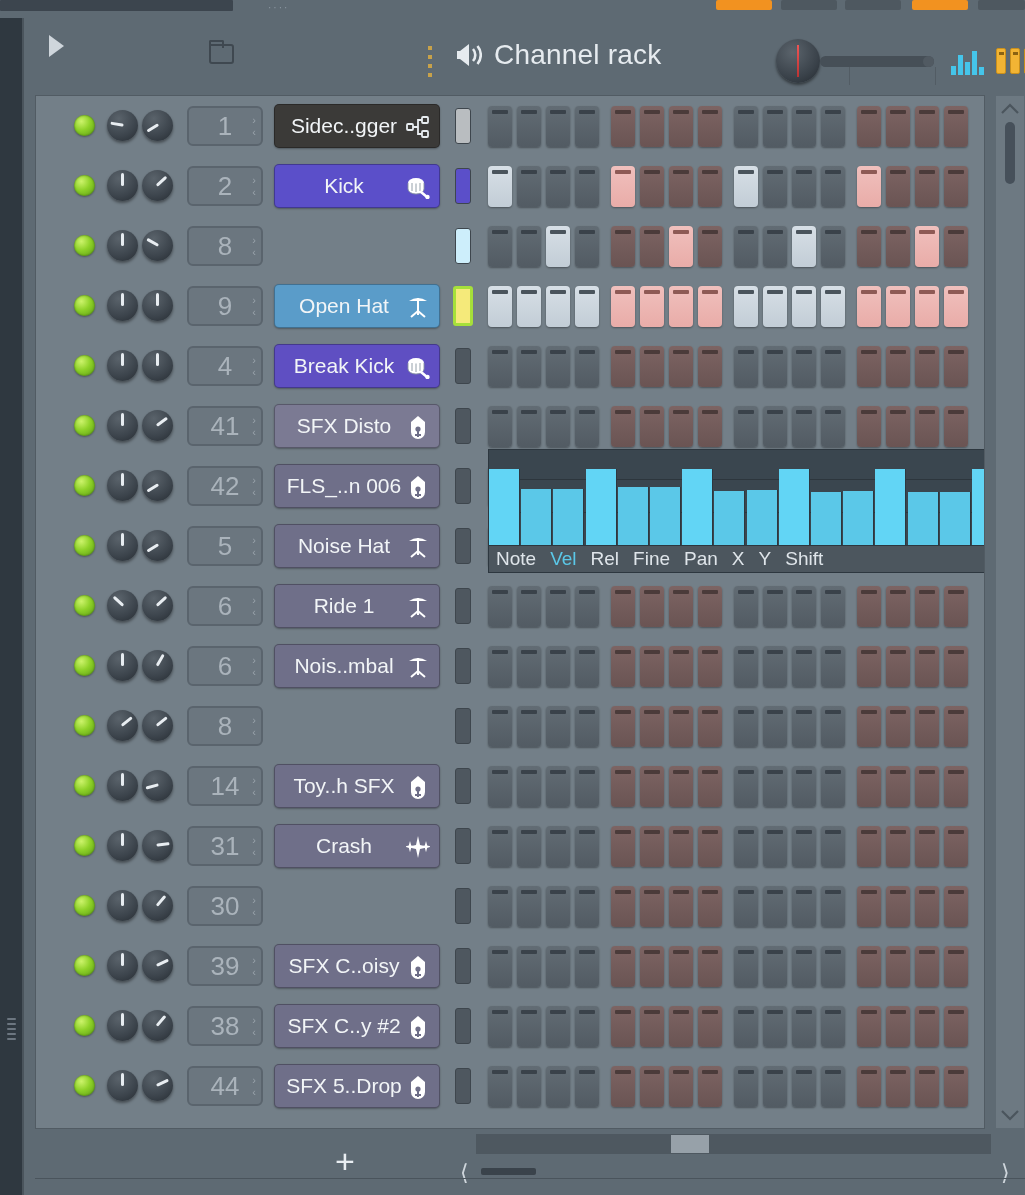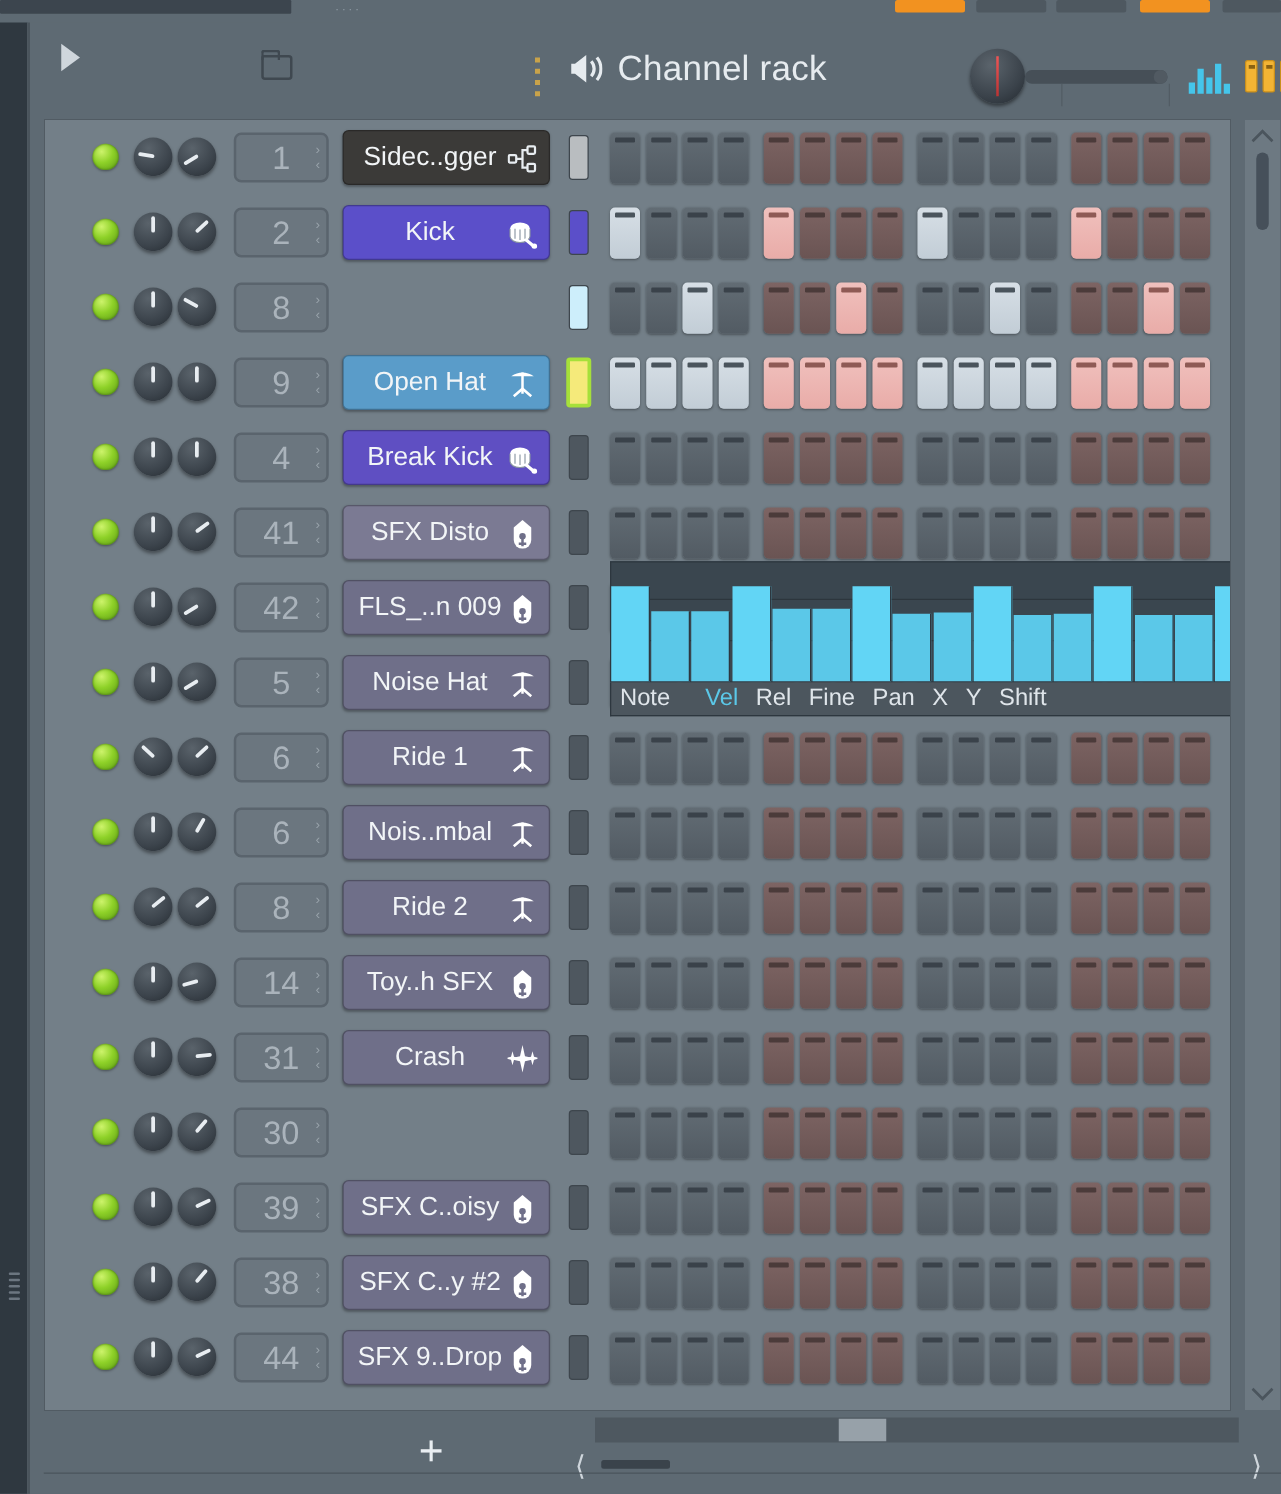--- a/index.html
+++ b/index.html
@@ -118,21 +118,21 @@
   #graph-editor { position:absolute; left:452px; top:353px; width:515px; height:124px; }
   #graph-plot { position:absolute; left:0; top:0; width:515px; height:97px; background:#3a464f;
     border:1px solid #2d373f; }
   .gbar { position:absolute; bottom:0; width:31px; background:#5bc8e8; border-right:1px solid #2d373f; }
   .gbar.hi { background:#62d5f5; }
   .ghline { position:absolute; left:0; right:0; height:1px; background:rgba(0,0,0,.22); }
   #graph-tabs { position:absolute; left:0; top:97px; width:515px; height:27px;
     background:#4c565e; border:1px solid #2d373f; border-top:none;
     display:flex; align-items:center; }
   #graph-tabs span { color:#dfe5ea; font-size:19px; padding:0 7px; }
-  #graph-tabs span.active { color:#5bc8e8;margin-left:14px; }
+  #graph-tabs span.active { color:#5bc8e8; }
 
   
   #vscroll { position:absolute; right:1px; top:78px; width:28px; height:1032px; background:#6d7982; }
   #vs-up, #vs-dn { position:absolute; left:5px; width:18px; height:14px; }
   #vs-up { top:6px; } #vs-dn { bottom:6px; }
   #vs-thumb { position:absolute; left:9px; top:26px; width:10px; height:62px;
     background:#46505a; border-radius:5px; }
   #hscroll { position:absolute; left:452px; top:1116px; width:515px; height:20px; background:#4e5860;}
   #hs-thumb { position:absolute; left:195px; top:1px; width:38px; height:18px; background:#97a1a9;}
 
@@ -652,21 +652,21 @@
             <div class="nd" style="transform: rotate(0deg);"></div>
           </div>
           <div class="knob knob-b">
             <div class="nd" style="transform: rotate(-121.5deg);"></div>
           </div>
           <div class="ch-num">
             <span>42</span>
             <span class="arrows">›<br>‹</span>
           </div>
           <div class="ch-name" style="background: rgb(111, 111, 137);">
-            <span>FLS_..n 009</span>
+            <span>FLS_..n 006</span>
             <svg viewBox="0 0 24 24" class="ic">
               <path d="M12 1 L19 7 v10 a7 7 0 0 1 -14 0 V7 Z" fill="#fff"></path>
               <circle cx="12" cy="14" r="2.6" fill="#6f6f89"></circle>
               <path d="M12 16 v6" stroke="#6f6f89" stroke-width="2"></path>
               <path d="M9 20 h6" stroke="#6f6f89" stroke-width="2"></path>
             </svg>
           </div>
           <div class="ch-strip" style="background: rgb(78, 87, 95);"></div>
           <div class="steps">
             <div class="step" style="left: 0px; background: linear-gradient(rgb(98, 108, 116), rgb(82, 91, 99));">
@@ -939,28 +939,20 @@
           <div class="led"></div>
           <div class="knob knob-a">
             <div class="nd" style="transform: rotate(51.3deg);"></div>
           </div>
           <div class="knob knob-b">
             <div class="nd" style="transform: rotate(51.3deg);"></div>
           </div>
           <div class="ch-num">
             <span>8</span>
             <span class="arrows">›<br>‹</span>
-          </div>
-          <div class="ch-name" style="background: rgb(111, 111, 137);">
-            <span>Ride 2</span>
-            <svg viewBox="0 0 24 24" class="ic">
-              <path d="M3 6 Q12 0 21 6 Z" fill="#fff"></path>
-              <path d="M12 3 v17" stroke="#fff" stroke-width="2"></path>
-              <path d="M5 22 L12 16 L19 22" stroke="#fff" stroke-width="2" fill="none"></path>
-            </svg>
           </div>
           <div class="ch-strip" style="background: rgb(78, 87, 95);"></div>
           <div class="steps">
             <div class="step" style="left: 0px; background: linear-gradient(rgb(98, 108, 116), rgb(82, 91, 99));">
               <div class="ln" style="background: rgb(58, 66, 74);"></div>
             </div>
             <div class="step" style="left: 29px; background: linear-gradient(rgb(98, 108, 116), rgb(82, 91, 99));">
               <div class="ln" style="background: rgb(58, 66, 74);"></div>
             </div>
             <div class="step" style="left: 58px; background: linear-gradient(rgb(98, 108, 116), rgb(82, 91, 99));">
@@ -1368,21 +1360,21 @@
             <div class="nd" style="transform: rotate(0deg);"></div>
           </div>
           <div class="knob knob-b">
             <div class="nd" style="transform: rotate(64.8deg);"></div>
           </div>
           <div class="ch-num">
             <span>44</span>
             <span class="arrows">›<br>‹</span>
           </div>
           <div class="ch-name" style="background: rgb(111, 111, 137);">
-            <span>SFX 9..Drop</span>
+            <span>SFX 5..Drop</span>
             <svg viewBox="0 0 24 24" class="ic">
               <path d="M12 1 L19 7 v10 a7 7 0 0 1 -14 0 V7 Z" fill="#fff"></path>
               <circle cx="12" cy="14" r="2.6" fill="#6f6f89"></circle>
               <path d="M12 16 v6" stroke="#6f6f89" stroke-width="2"></path>
               <path d="M9 20 h6" stroke="#6f6f89" stroke-width="2"></path>
             </svg>
           </div>
           <div class="ch-strip" style="background: rgb(78, 87, 95);"></div>
           <div class="steps">
             <div class="step" style="left: 0px; background: linear-gradient(rgb(98, 108, 116), rgb(82, 91, 99));">

